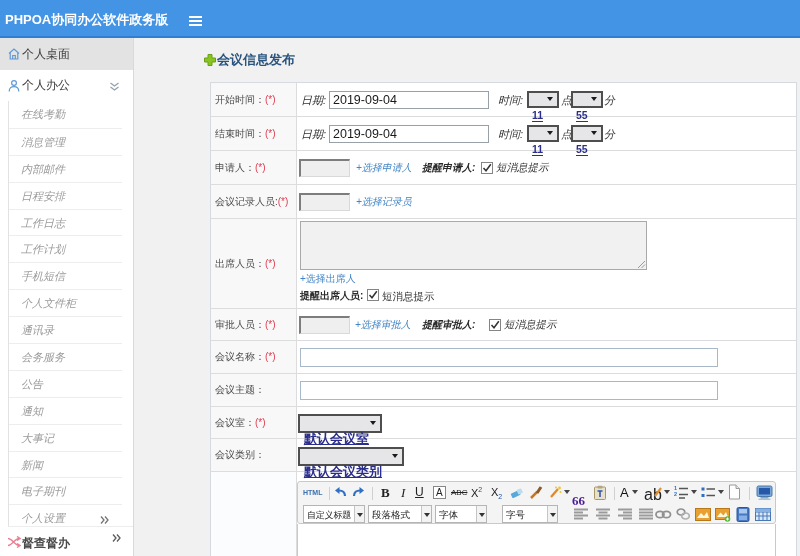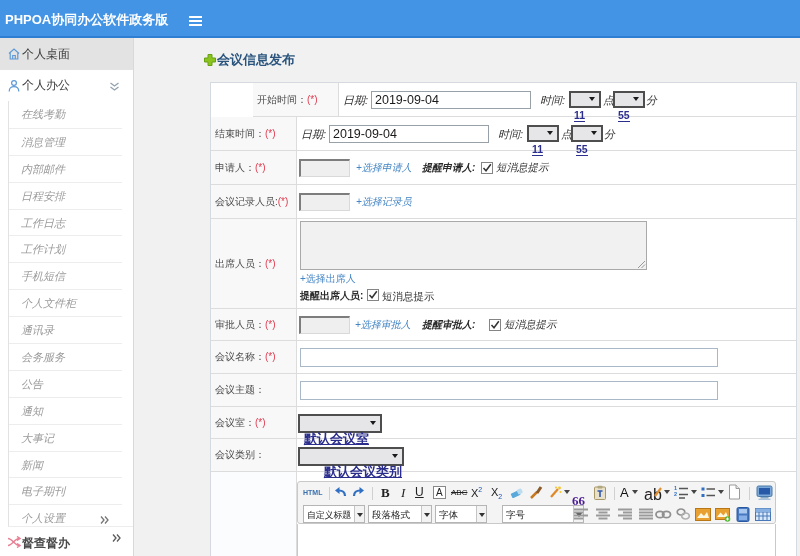--- a/index.html
+++ b/index.html
@@ -114,21 +114,21 @@
   </div>
 </div>
 
 <svg class="plus" width="12" height="12" viewBox="0 0 12 12">
     <path d="M4 0.5 H8 V4 H11.5 V8 H8 V11.5 H4 V8 H0.5 V4 H4 Z" fill="#8cc41f" stroke="#67a014" stroke-width="1"></path>
   </svg>
 <div class="title">会议信息发布</div>
 
 <div class="tbl">
 
-  <div class="row" style="height:34px;margin-left:42px;">
+  <div class="row" style="height:34px;">
     <div class="lab">
         <span class="lt">开始时间：<span class="star">(*)</span></span>
       </div>
     <div class="fld">
       <span class="vmid" style="left:3px;">日期:</span>
       <input class="dtinput" value="2019-09-04" readonly="" style="">
       <span class="vmid" style="left:200px;">时间:</span>
       <span class="sel" style="left:229px;width:32px;"><i class="st">11</i><i class="tri"></i></span>
       <span class="vmid" style="left:263px;">点</span>
       <span class="sel" style="left:273px;width:32px;"><i class="st">55</i><i class="tri"></i></span>
@@ -241,21 +241,21 @@
     <div class="fld">
       <span class="sel" style="left:0px;width:84px;height:19px;font-size:13px;line-height:15px;padding-left:1px;"><i class="st">默认会议室</i><i class="tri"></i></span>
     </div>
   </div>
 
   <div class="row" style="height:33px;">
     <div class="lab">
         <span class="lt">会议类别：</span>
       </div>
     <div class="fld">
-      <span class="sel" style="left:0px;width:106px;height:19px;font-size:13px;line-height:15px;padding-left:1px;text-align:right;"><i class="st">默认会议类别</i><i class="tri"></i></span>
+      <span class="sel" style="left:0px;width:106px;height:19px;font-size:13px;line-height:15px;padding-left:1px;"><i class="st">默认会议类别</i><i class="tri"></i></span>
     </div>
   </div>
 
   <div class="row" style="height:85px;border-bottom:none;">
     <div class="lab" style="background:#fbfcfd;"></div>
   </div>
 </div>
 
 <div class="edbox tb1" id="toolbar">
 
@@ -337,21 +337,21 @@
       <span class="db"></span>
     </span>
   <span class="dd" style="left:70px;width:64px;">
       <span class="dt">段落格式</span>
       <span class="db"></span>
     </span>
   <span class="dd" style="left:137px;width:52px;">
       <span class="dt">字体</span>
       <span class="db"></span>
     </span>
-  <span class="dd" style="left:204px;width:82px;">
+  <span class="dd" style="left:204px;width:56px;">
       <span class="dt">字号</span>
       <span class="db"></span>
     </span>
 
   <svg class="ic" style="left:276px;top:26px;" width="15" height="13" viewBox="0 0 15 13">
       <path d="M0 1.5 H14 M0 4.5 H9 M0 7.5 H14 M0 10.5 H9" stroke="#9a9a9a" stroke-width="1.8"></path>
     </svg>
   <svg class="ic" style="left:298px;top:26px;" width="15" height="13" viewBox="0 0 15 13">
       <path d="M0 1.5 H14 M2.5 4.5 H11.5 M0 7.5 H14 M2.5 10.5 H11.5" stroke="#9a9a9a" stroke-width="1.8"></path>
     </svg>

